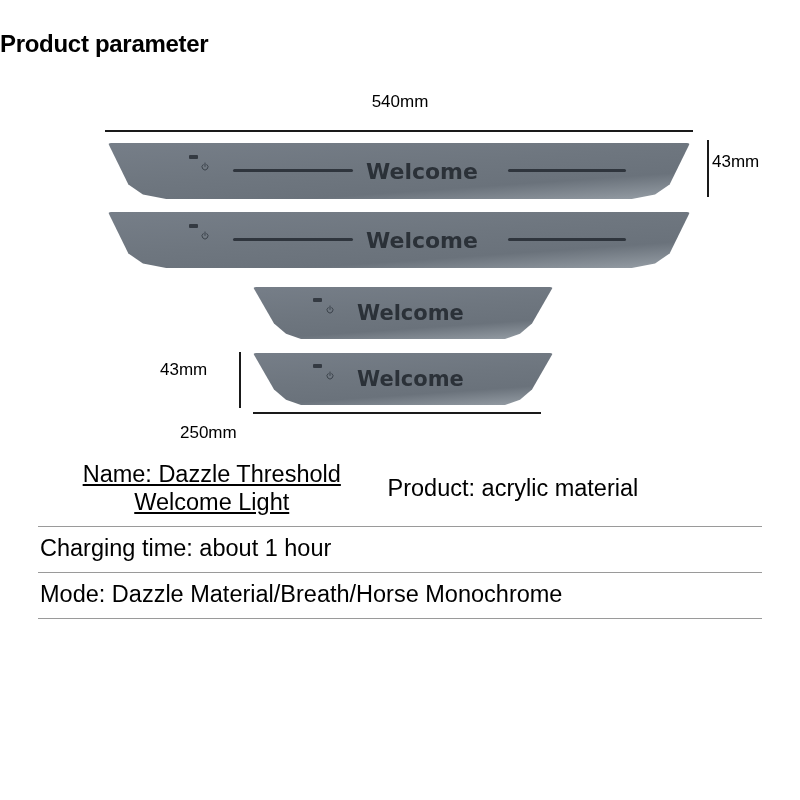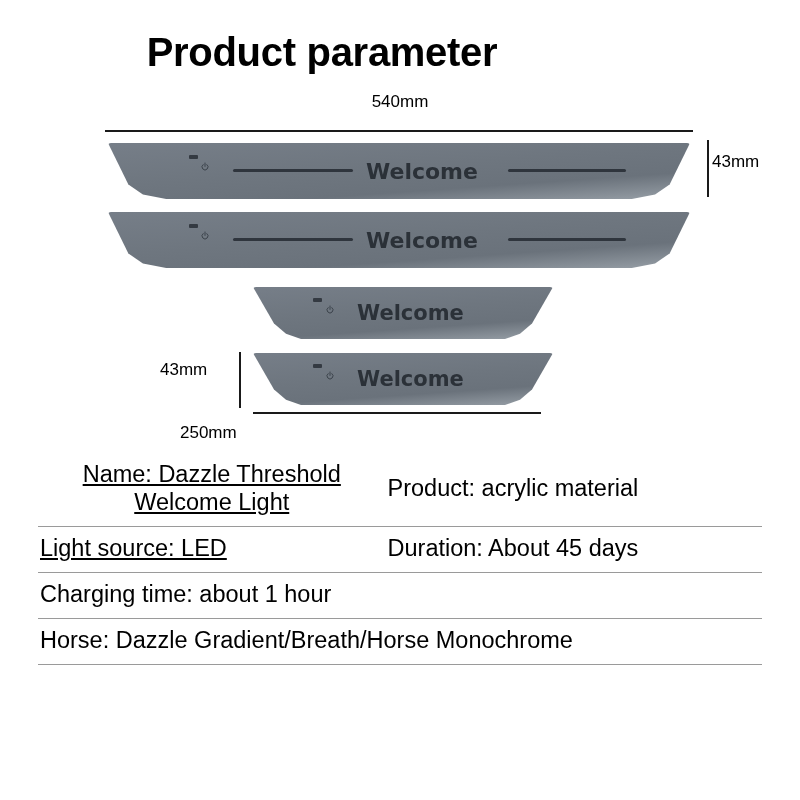--- a/index.html
+++ b/index.html
@@ -15,22 +15,21 @@
     position: relative;
     overflow: hidden;
   }
 
   
   .title {
     position: absolute;
     top: 30px;
     left: 0;
     width: 644px;
-    text-align: center;
-    font-size: 40px;
+    font-size: 24px;
     font-weight: bold;
     letter-spacing: -0.3px;
   }
 
   
   .diagram {
     position: absolute;
     top: 0;
     left: 0;
     width: 800px;
@@ -247,27 +246,23 @@
   <div class="dim-label dim-250">250mm</div>
 </div>
 
 <div class="spec-table">
 
   <div class="spec-row row-two-line">
     <div class="spec-cell cell-left cell-center">Name: Dazzle Threshold Welcome Light</div>
     <div class="spec-cell cell-right">Product: acrylic material</div>
   </div>
 
-  <div class="spec-row row-tall">
-    <div class="spec-cell cell-left">Light source: LED</div>
-    <div class="spec-cell cell-right">Duration: About 45 days</div>
-  </div>
 
   <div class="spec-row row-tall">
     <div class="spec-cell cell-right">Charging time: about 1 hour</div>
   </div>
 
   <div class="spec-row row-tall">
-    <div class="spec-cell cell-full">Horse: Dazzle Gradient/Breath/Horse Monochrome</div>
+    <div class="spec-cell cell-full">Mode: Dazzle Material/Breath/Horse Monochrome</div>
   </div>
 
 
 </div>
 
 </body></html>

